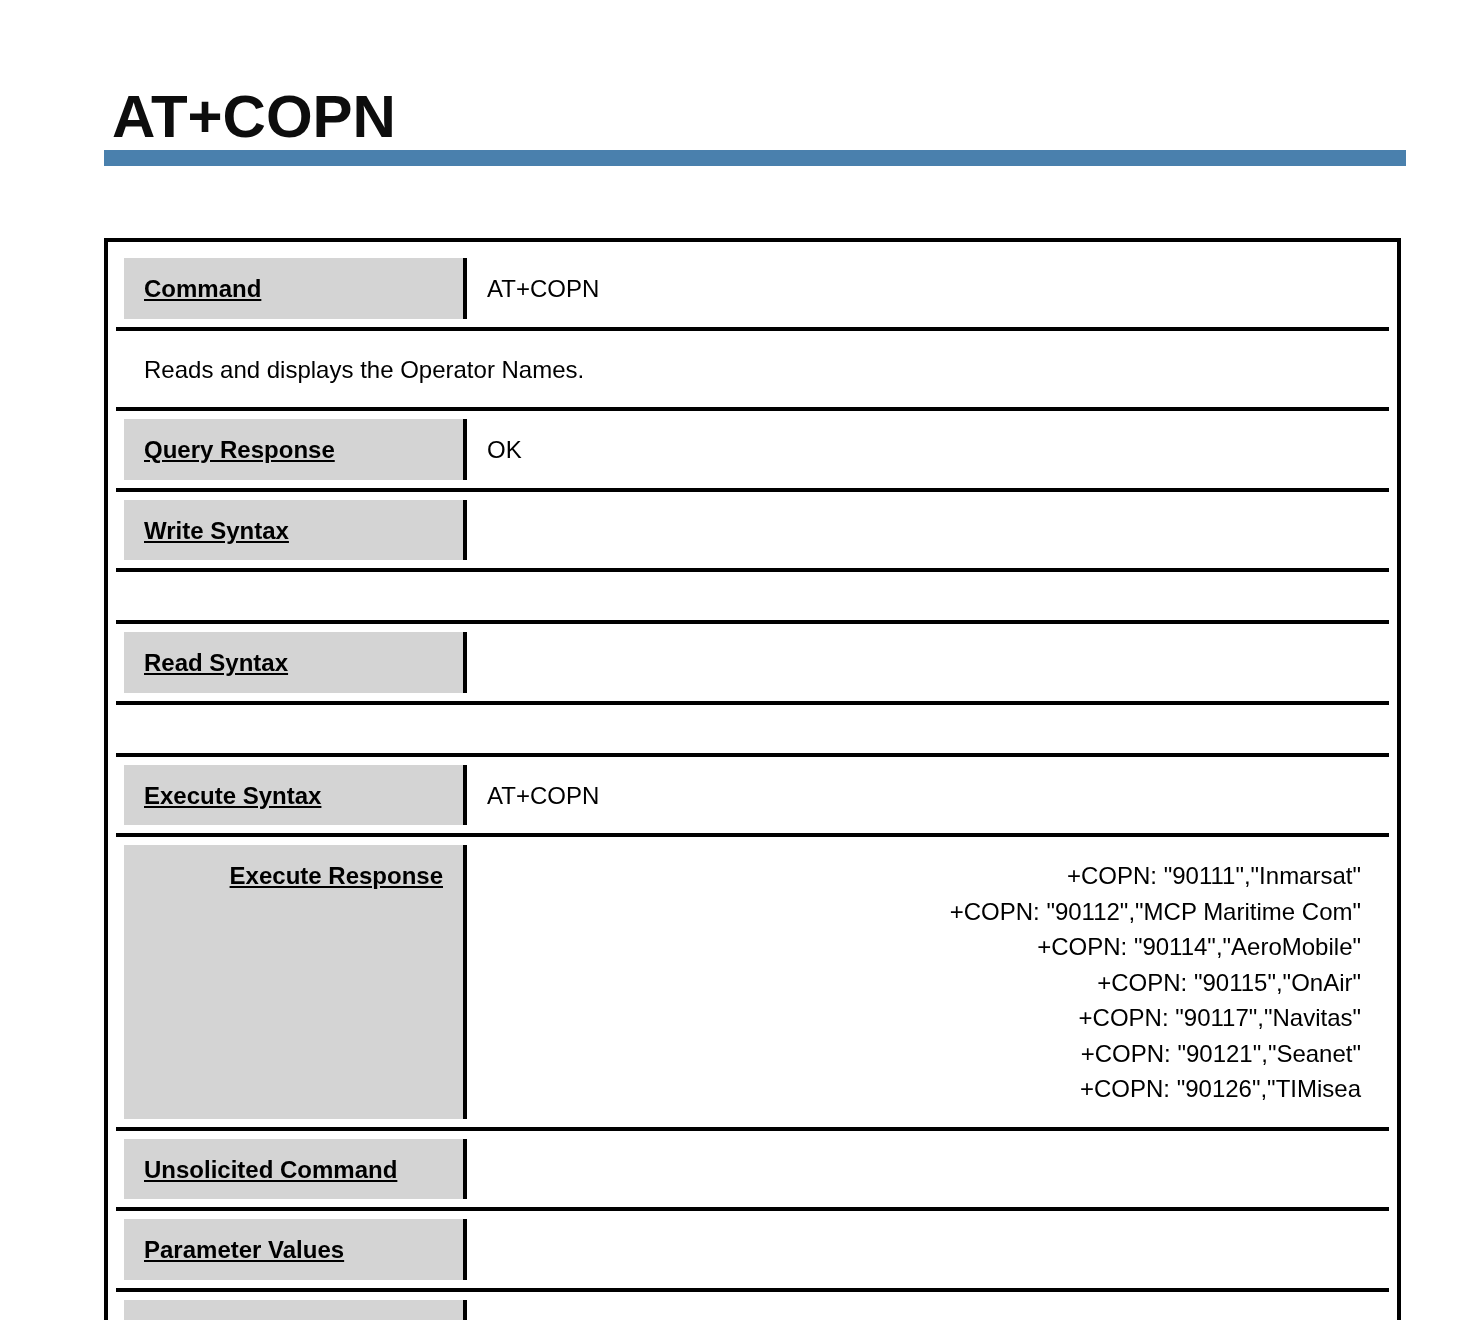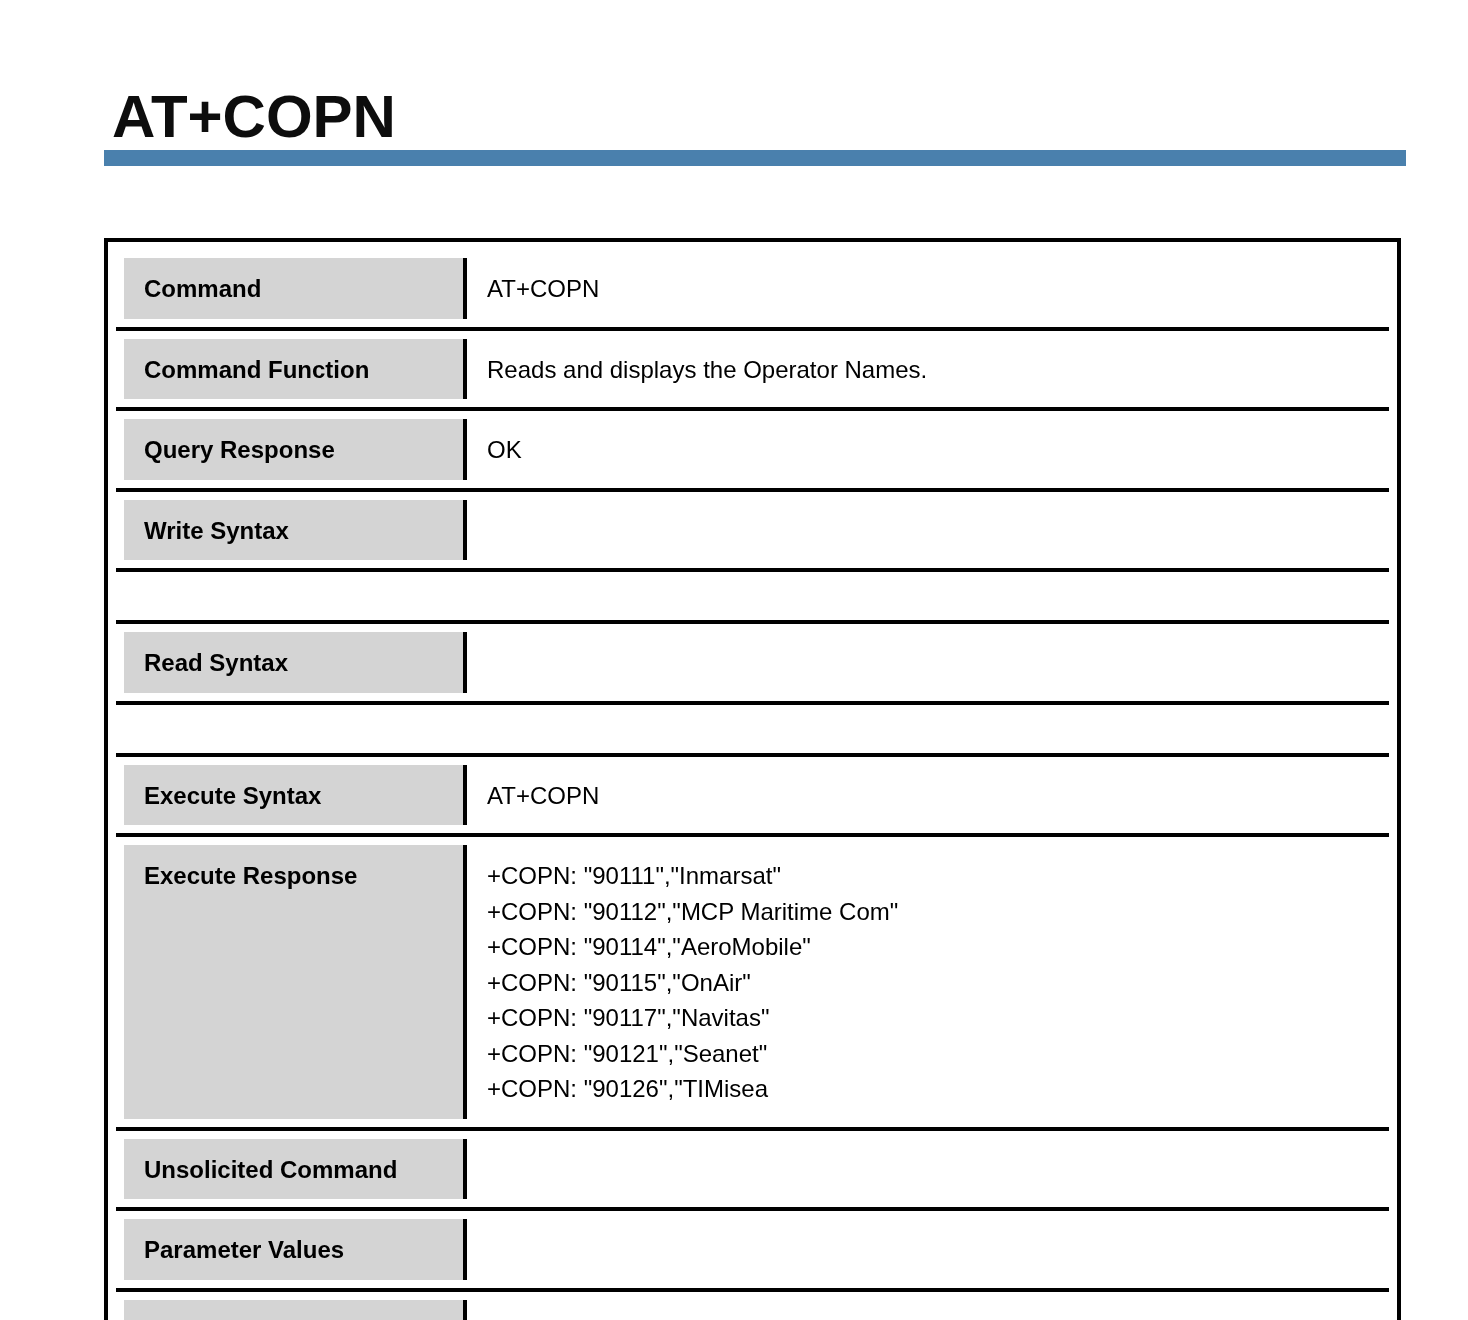--- a/index.html
+++ b/index.html
@@ -53,47 +53,48 @@
     padding: 13px 20px 12px 20px;
     font-size: 24px;
     line-height: 35.5px;
   }
   .cell.label {
     width: 343px;
     flex: 0 0 343px;
     background: #D4D4D4;
     border-right: 4px solid #000000;
     font-weight: 700;
+    text-decoration: underline;
   }
   .cell.value {
     flex: 1 1 auto;
     background: #ffffff;
     white-space: pre-line;
   }
   .cmd-row.tall {
     min-height: 265px;
+    text-align: right;
   }
 </style>
 </head>
 <body>
 
 <div class="page">
 
   <h1 class="page-title">AT+COPN</h1>
   <div class="title-rule"></div>
 
   <div class="cmd-table">
 
     <div class="cmd-row">
       <div class="cell label">Command</div>
       <div class="cell value">AT+COPN</div>
     </div>
 
     <div class="cmd-row">
-      <div class="cell label">Command Function</div>
       <div class="cell value">Reads and displays the Operator Names.</div>
     </div>
 
 
     <div class="cmd-row">
       <div class="cell label">Query Response</div>
       <div class="cell value">OK</div>
     </div>
 
     <div class="cmd-row">

